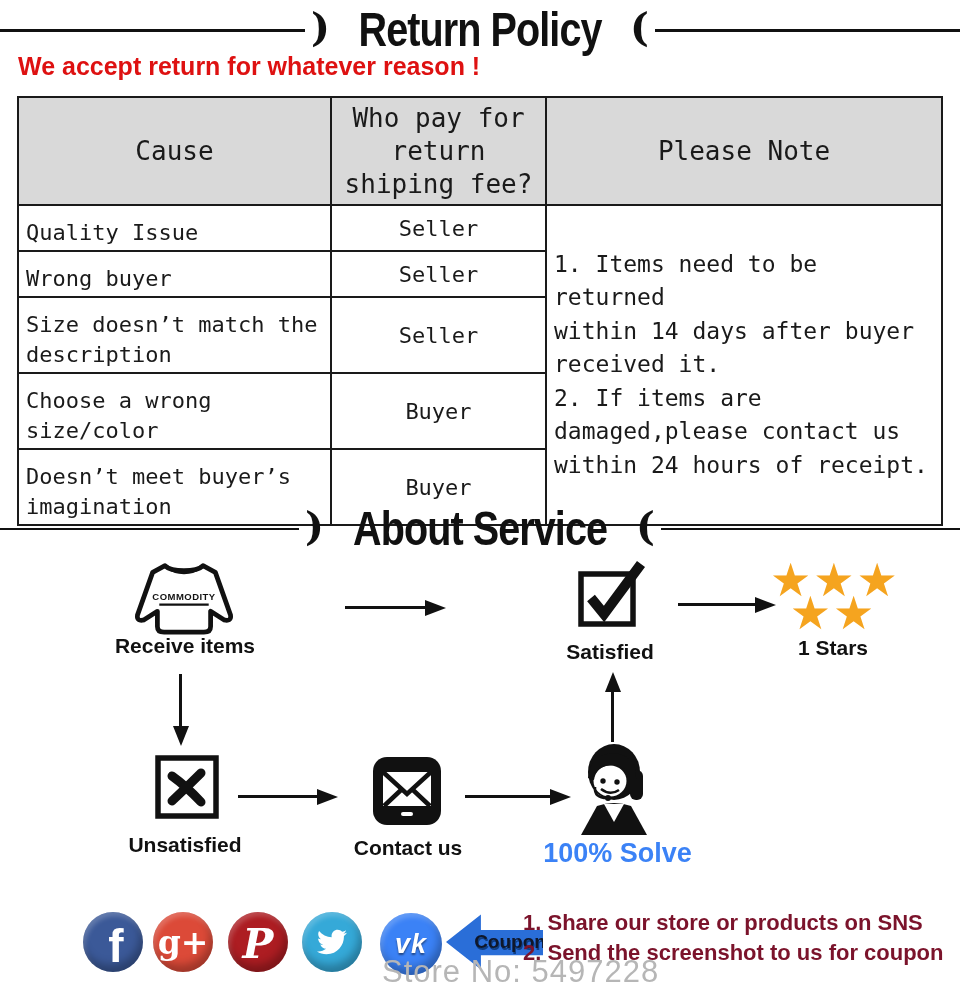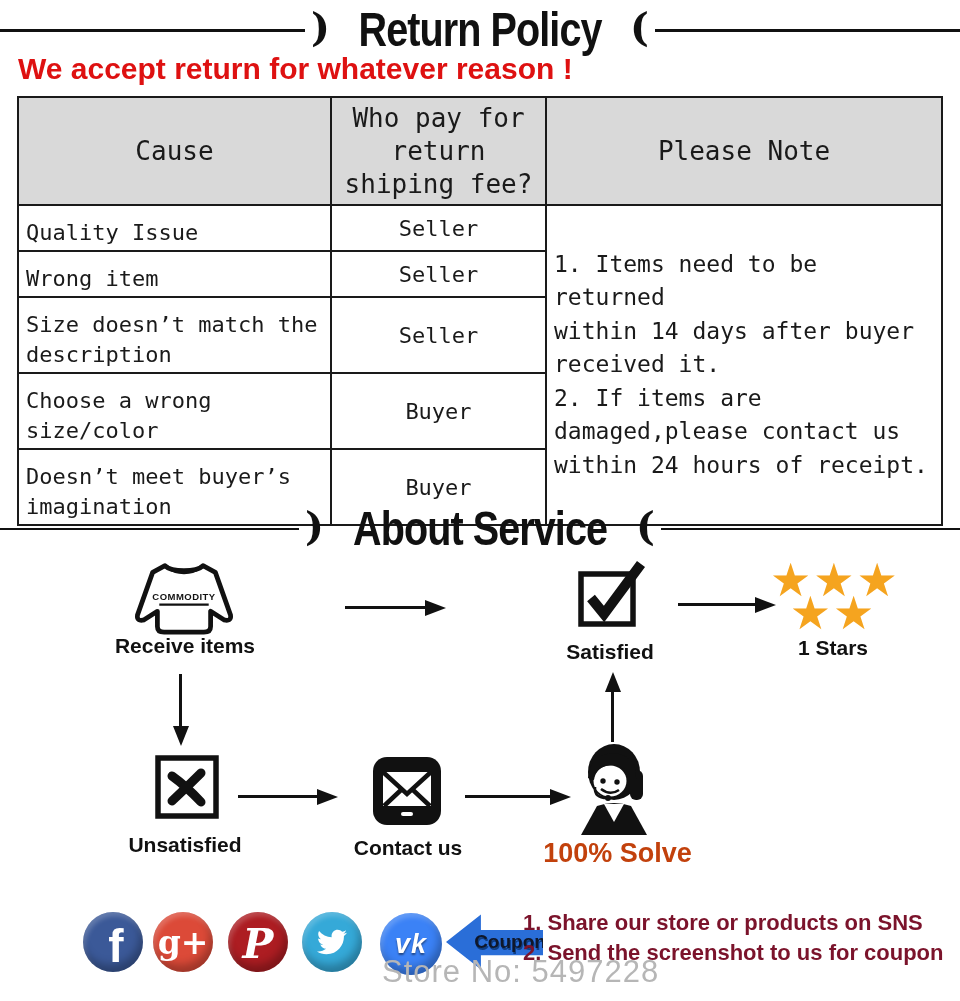--- a/index.html
+++ b/index.html
@@ -11,21 +11,21 @@
   .band .rule{flex:1;height:3px;background:#111;}
   .band .bracket{font-family:"DejaVu Serif",serif;font-weight:bold;font-size:40px;
                  line-height:1;margin:0 6px;transform:translateY(-3px);}
   .band .band-title{font-size:43px;font-weight:bold;letter-spacing:-1px;margin:0 12px;
                     transform:scale(.92,1.1);white-space:nowrap;}
   .band1{top:6px;height:48px;}
   .band2{top:504px;height:50px;}
   .band2 .rule{height:2px;}
 
   
-  .subtitle{position:absolute;left:18px;top:52px;font-size:30px;font-weight:bold;color:#de1111;}
+  .subtitle{position:absolute;left:18px;top:52px;font-size:25px;font-weight:bold;color:#de1111;}
 
   
   .tblwrap{position:absolute;left:17px;top:96px;}
   table{border-collapse:collapse;table-layout:fixed;width:924px;
         font-family:"DejaVu Sans Mono","Liberation Mono",monospace;color:#1a1a1a;}
   th,td{border:2px solid #1a1a1a;}
   thead th{height:104px;background:#d9d9d9;font-weight:normal;font-size:26px;line-height:33px;}
   td{font-size:22px;}
   .preline{white-space:pre-line;margin-left:15px;}
   td.cause{text-align:left;padding:12px 4px 2px 7px;line-height:30px;}
@@ -45,21 +45,21 @@
   .varrow{position:absolute;width:3px;background:#111;}
   .varrow.down::after{content:"";position:absolute;bottom:-20px;left:50%;transform:translateX(-50%);
                  width:0;height:0;border-top:20px solid #111;
                  border-left:8px solid transparent;border-right:8px solid transparent;}
   .varrow.up::before{content:"";position:absolute;top:-20px;left:50%;transform:translateX(-50%);
                  width:0;height:0;border-bottom:20px solid #111;
                  border-left:8px solid transparent;border-right:8px solid transparent;}
   .stars{position:absolute;left:770px;top:560px;width:126px;text-align:center;
          color:#f5a41f;font-size:46px;line-height:40px;letter-spacing:2px;}
   .stars .row2{margin-top:-7px;}
-  .solve{font-size:27px;color:#c2410c;}
+  .solve{font-size:27px;color:#3b82f6;}
 
   
   .circle{position:absolute;width:60px;height:60px;border-radius:50%;display:flex;
           align-items:center;justify-content:center;color:#fff;
           box-shadow:inset -3px -7px 8px rgba(0,0,0,.28),inset 2px 4px 5px rgba(255,255,255,.22);}
   .c-fb{left:83px;top:912px;background:#3b5998;}
   .c-gp{left:153px;top:912px;background:#dc4a38;}
   .c-pin{left:228px;top:912px;background:#ad1d22;}
   .c-tw{left:302px;top:912px;background:#35a9d8;}
   .c-vk{left:380px;top:913px;width:62px;height:62px;background:#3b82f6;}
@@ -113,21 +113,21 @@
           <td class="cause preline">Quality Issue</td>
           <td class="payer">Seller</td>
           <td class="note preline" rowspan="5">1.  Items need to be returned
 within 14 days after buyer
 received it.
 2. If items are
 damaged,please contact us
 within 24 hours of receipt.</td>
         </tr>
         <tr class="r2">
-          <td class="cause preline">Wrong item</td>
+          <td class="cause preline">Wrong buyer</td>
           <td class="payer">Seller</td>
         </tr>
         <tr class="r3">
           <td class="cause preline">Size doesn’t match the
 description</td>
           <td class="payer">Seller</td>
         </tr>
         <tr class="r4">
           <td class="cause preline">Choose a wrong
 size/color</td>

